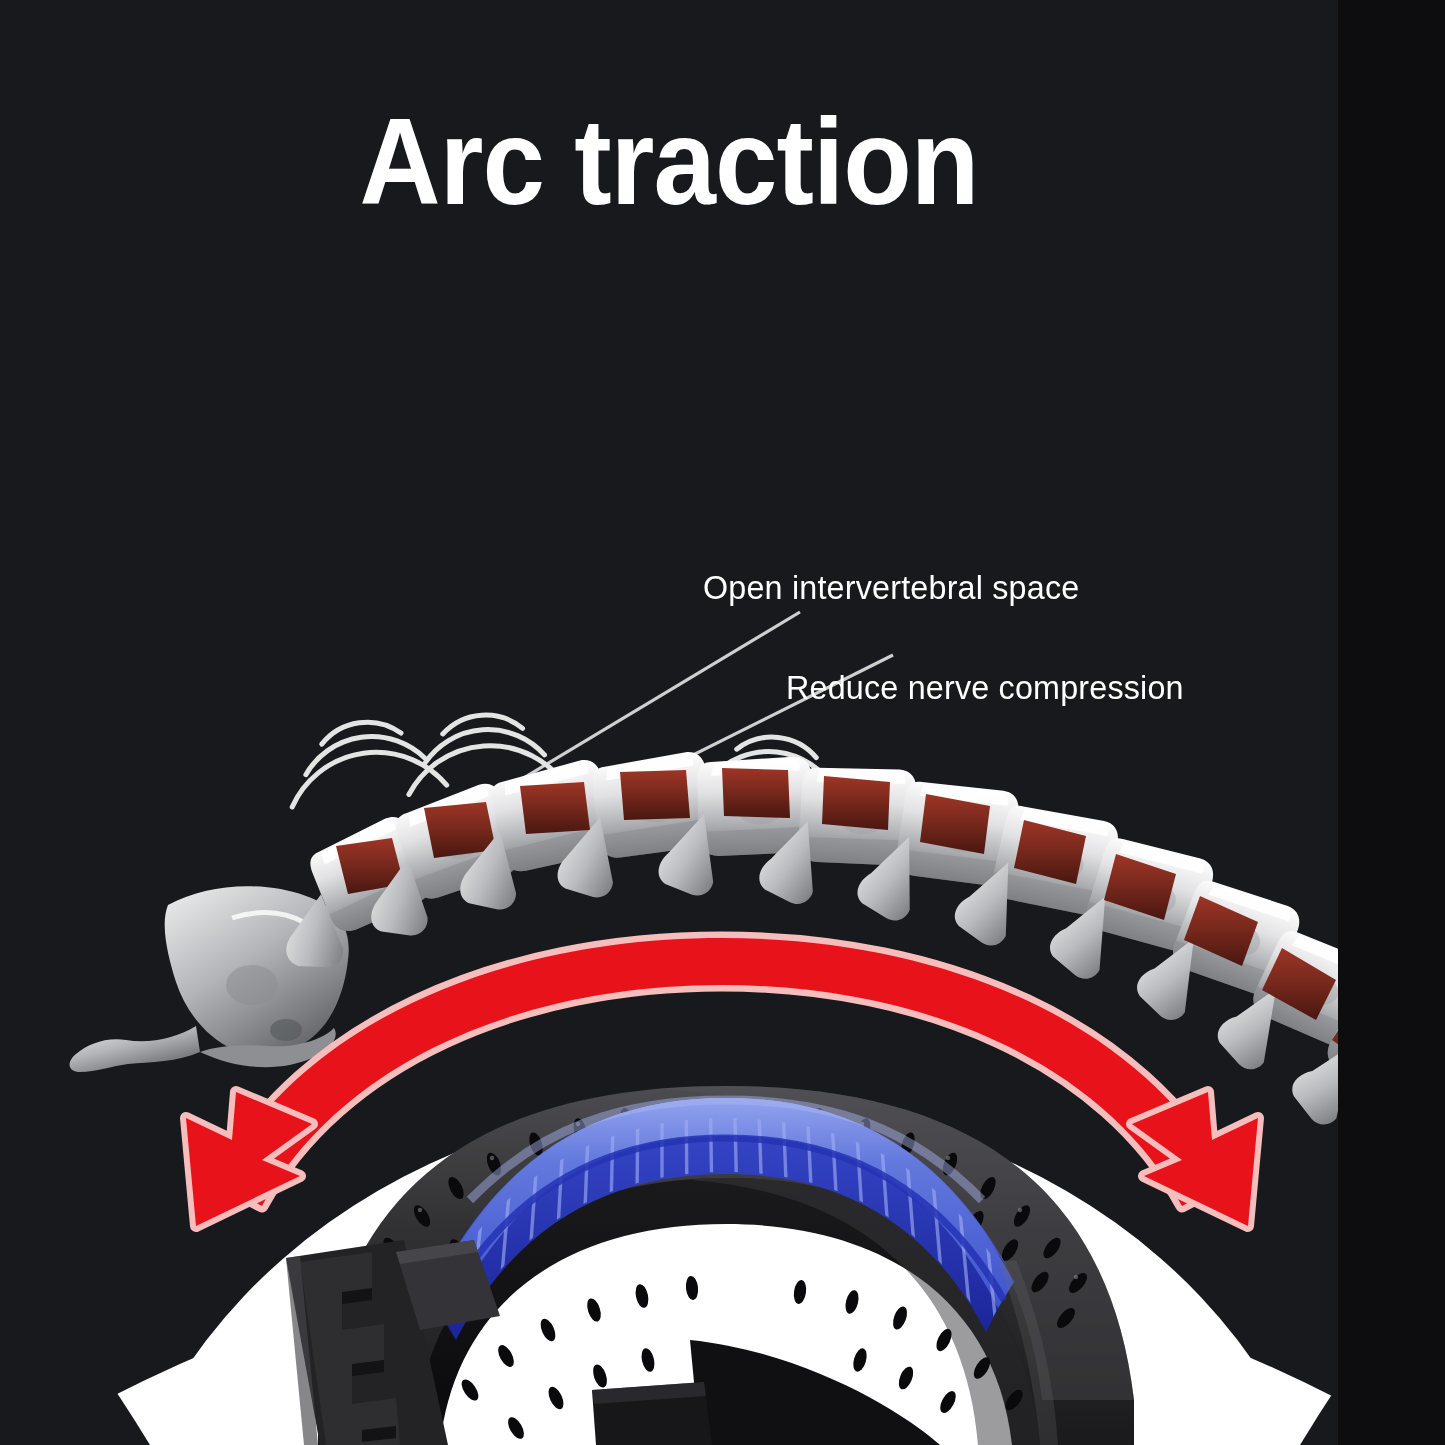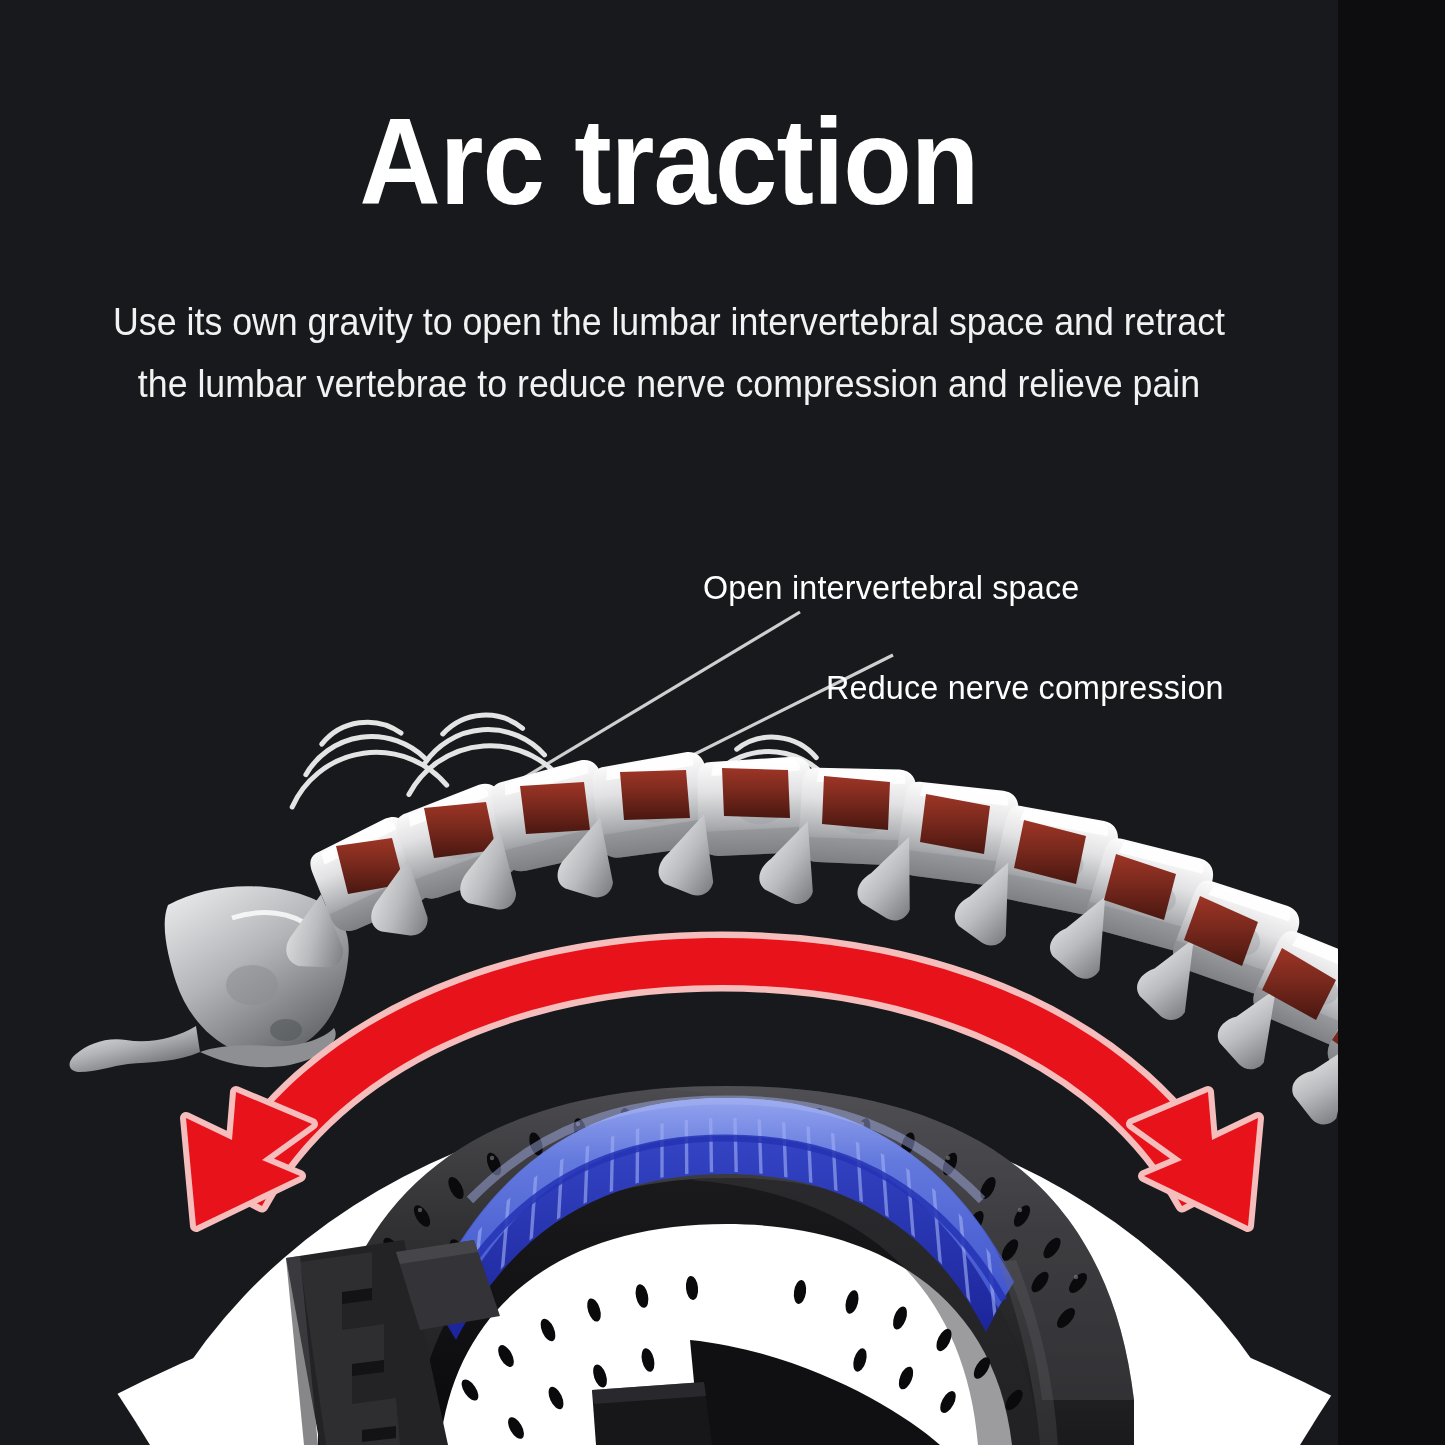--- a/index.html
+++ b/index.html
@@ -24,21 +24,21 @@
   }
   .subtitle span{display:block;transform:scaleX(.94);}
 
   
   .callout{
     position:absolute;color:#ffffff;font-size:34px;font-weight:300;
     white-space:nowrap;letter-spacing:.2px;
   }
   .callout span{display:inline-block;transform:scaleX(.95);transform-origin:0 50%;}
   .callout-1{left:703px;top:568px;}
-  .callout-2{left:826px;top:668px;}
+  .callout-2{left:786px;top:668px;}
 
   
   .layer{position:absolute;left:0;top:0;width:1445px;height:1445px;}
   .layer.nointeract{pointer-events:none;}
 </style>
 </head>
 <body>
 
 <div class="stage">
 
@@ -54,24 +54,20 @@
 
       <path d="M105,1445 L105,1400 Q722,1085 1340,1400 L1340,1445 Z" fill="#ffffff"></path>
 
       <path d="M0,1240 L0,1445 L150,1445 Q80,1330 0,1240 Z" fill="#18191d"></path>
       <path d="M1445,1240 L1445,1445 L1300,1445 Q1370,1330 1445,1240 Z" fill="#18191d"></path>
     </g>
   </svg>
 
   <div class="headline">Arc traction</div>
 
-  <div class="subtitle">
-    <span>Use its own gravity to open the lumbar intervertebral space and retract</span>
-    <span>the lumbar vertebrae to reduce nerve compression and relieve pain</span>
-  </div>
 
   <svg class="layer nointeract" viewBox="0 0 1445 1445">
     <line x1="487" y1="800" x2="800" y2="612" stroke="#cfcfcf" stroke-width="3.2"></line>
     <line x1="597" y1="803" x2="893" y2="655" stroke="#cfcfcf" stroke-width="3.2"></line>
   </svg>
 
   <div class="callout callout-1">
     <span>Open intervertebral space</span>
   </div>
   <div class="callout callout-2">

